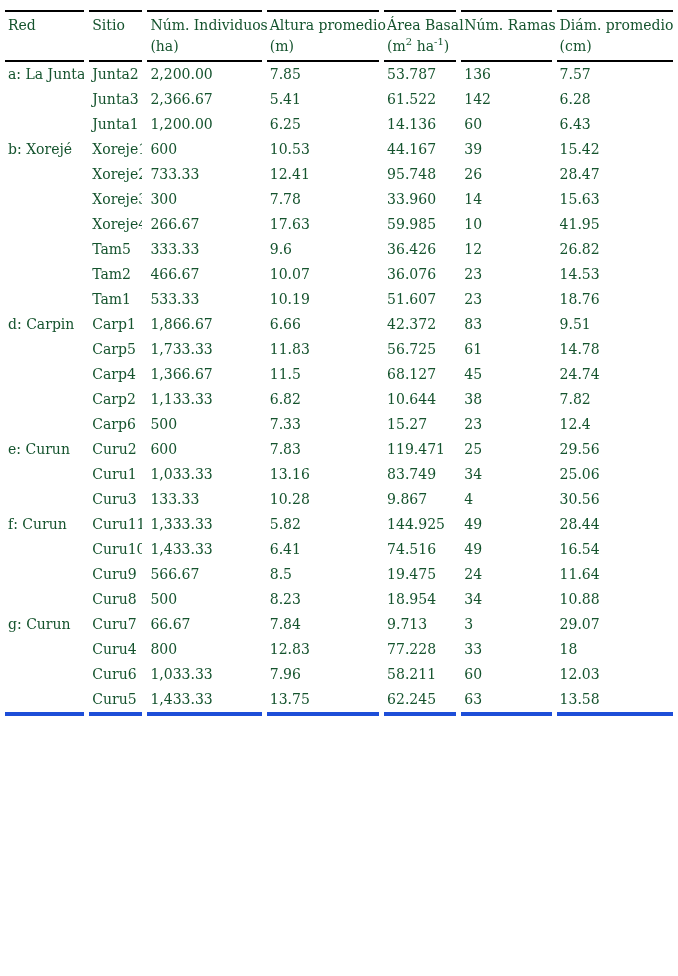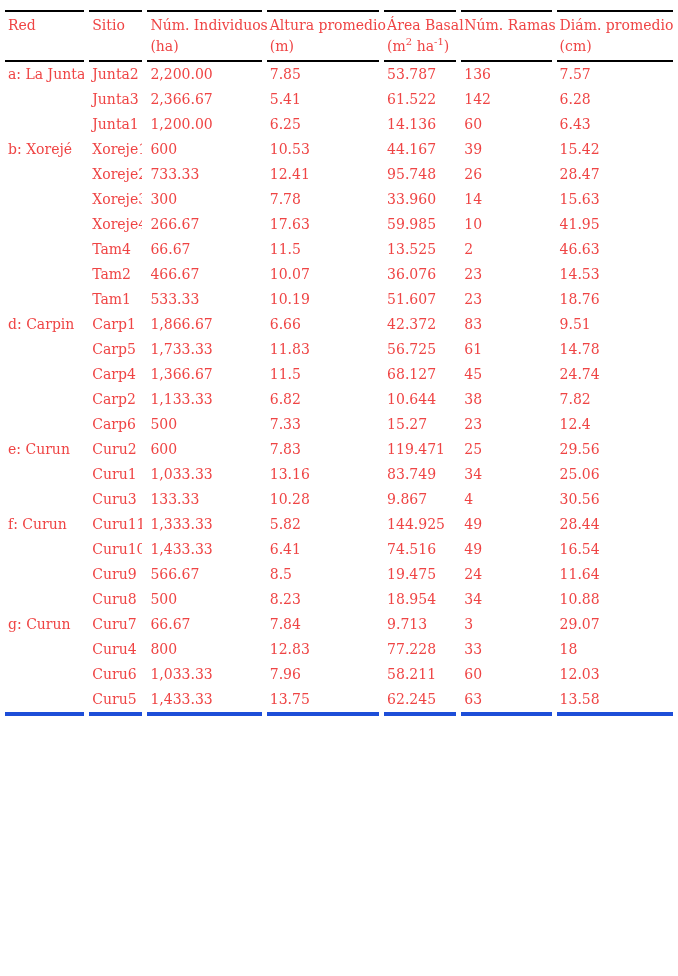--- a/index.html
+++ b/index.html
@@ -5,21 +5,21 @@
   html, body {
     margin: 0;
     padding: 0;
     background: #ffffff;
   }
   .page {
     position: relative;
     width: 678px;
     height: 976px;
     background: #ffffff;
-    color: #ef4444;
+    color: #14532d;
     font-family: "DejaVu Serif", serif;
     font-size: 14px;
     overflow: hidden;
   }
   table.data-table {
     border-collapse: separate;
     border-spacing: 5px 0;
     table-layout: fixed;
     width: 678px;
     margin-top: 10px;
@@ -166,26 +166,26 @@
           <td></td>
           <td>Xoreje4</td>
           <td>266.67</td>
           <td>17.63</td>
           <td>59.985</td>
           <td>10</td>
           <td>41.95</td>
         </tr>
         <tr>
           <td></td>
-          <td>Tam4</td>
-          <td>66.67</td>
-          <td>11.5</td>
-          <td>13.525</td>
-          <td>2</td>
-          <td>46.63</td>
+          <td>Tam5</td>
+          <td>333.33</td>
+          <td>9.6</td>
+          <td>36.426</td>
+          <td>12</td>
+          <td>26.82</td>
         </tr>
         <tr>
           <td></td>
           <td>Tam2</td>
           <td>466.67</td>
           <td>10.07</td>
           <td>36.076</td>
           <td>23</td>
           <td>14.53</td>
         </tr>

